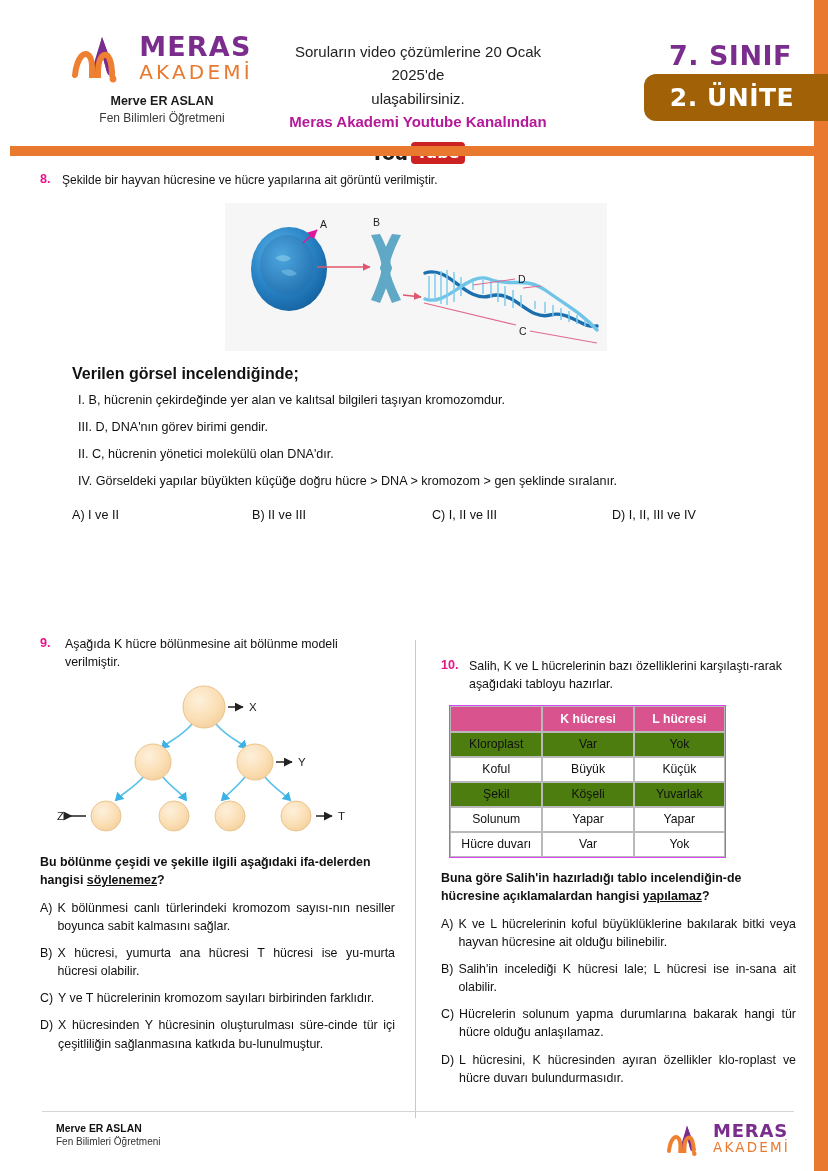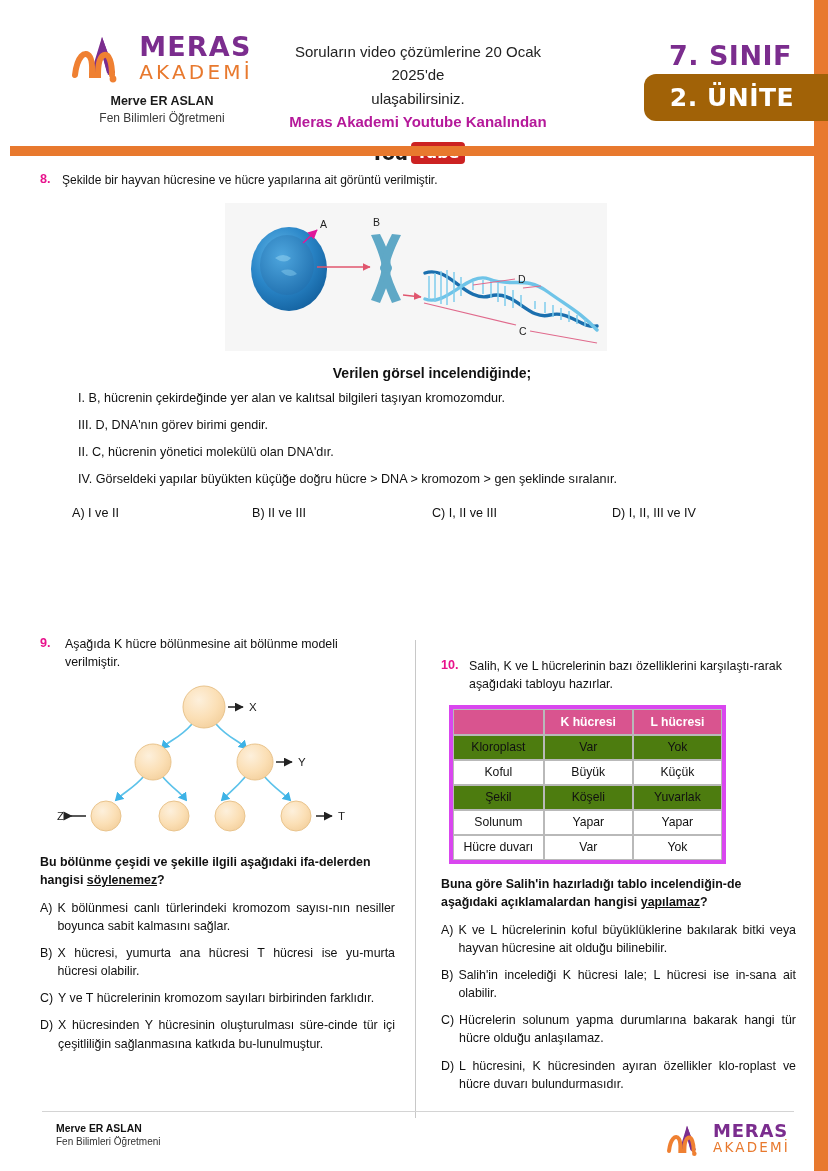--- a/index.html
+++ b/index.html
@@ -91,22 +91,22 @@
   .q-text { font-size: 12px; color: #111; line-height: 1.42; }
 
   
   .q8 { position: absolute; left: 40px; top: 172px; width: 752px; }
   .q8 .q-num { width: 22px; }
   .figure-8 {
     margin: 14px auto 0 auto; width: 382px; height: 148px;
     background: #f6f6f6;
   }
   .q8-sub {
-    margin-top: 14px; font-size: 14px; font-weight: bold;
-    color: #111; padding-left: 32px; text-align: center;
+    margin-top: 14px; font-size: 16px; font-weight: bold;
+    color: #111; padding-left: 32px;
   }
   .q8-list { margin-top: 8px; padding-left: 38px; }
   .q8-list li {
     list-style: none; font-size: 12.6px; color: #111;
     line-height: 1.5; margin-bottom: 8px;
   }
   .q8-ask {
     font-size: 12.6px; font-weight: bold; color: #111;
     padding-left: 32px; margin-top: 2px;
   }
@@ -143,21 +143,21 @@
     display: flex; font-size: 12.4px; color: #111;
     line-height: 1.46; margin-bottom: 9px;
   }
   .opt-letter { flex: 0 0 auto; padding-right: 5px; }
   .opt-body { text-align: justify; }
 
   
   .tbl {
     margin: 11px 0 0 8px; border-collapse: separate;
     border-spacing: 0; width: 277px;
-    border: 4px solid #d946ef;
+    border: 1px solid #d946ef;
   }
   .tbl td, .tbl th {
     border: 1px solid #b9b9b9; height: 25px;
     font-size: 12.2px; text-align: center; color: #111;
     font-weight: normal; padding: 0 4px;
   }
   .tbl thead th {
     background: #d9548f; color: #fff; font-weight: bold; height: 26px;
   }
   .tbl thead th.blank { background: #d9548f; }
@@ -453,21 +453,21 @@
           </tr>
           <tr>
             <td class="first">Hücre duvarı</td>
             <td class="c2">Var</td>
             <td class="c3">Yok</td>
           </tr>
         </tbody>
       </table>
 
       <div class="bold-ask">
-        <span>Buna göre Salih'in hazırladığı tablo incelendiğin-de aşağıdaki açıklamalardan hangisi </span><u>yapılamaz</u><span>?</span>
+        <span>Buna göre Salih'in hazırladığı tablo incelendiğin-de hücresine açıklamalardan hangisi </span><u>yapılamaz</u><span>?</span>
       </div>
 
       <div class="opts">
         <div class="opt">
           <span class="opt-letter">A)</span>
           <span class="opt-body">K ve L hücrelerinin koful büyüklüklerine bakılarak bitki veya hayvan hücresine ait olduğu bilinebilir.</span>
         </div>
         <div class="opt">
           <span class="opt-letter">B)</span>
           <span class="opt-body">Salih'in incelediği K hücresi lale; L hücresi ise in-sana ait olabilir.</span>

